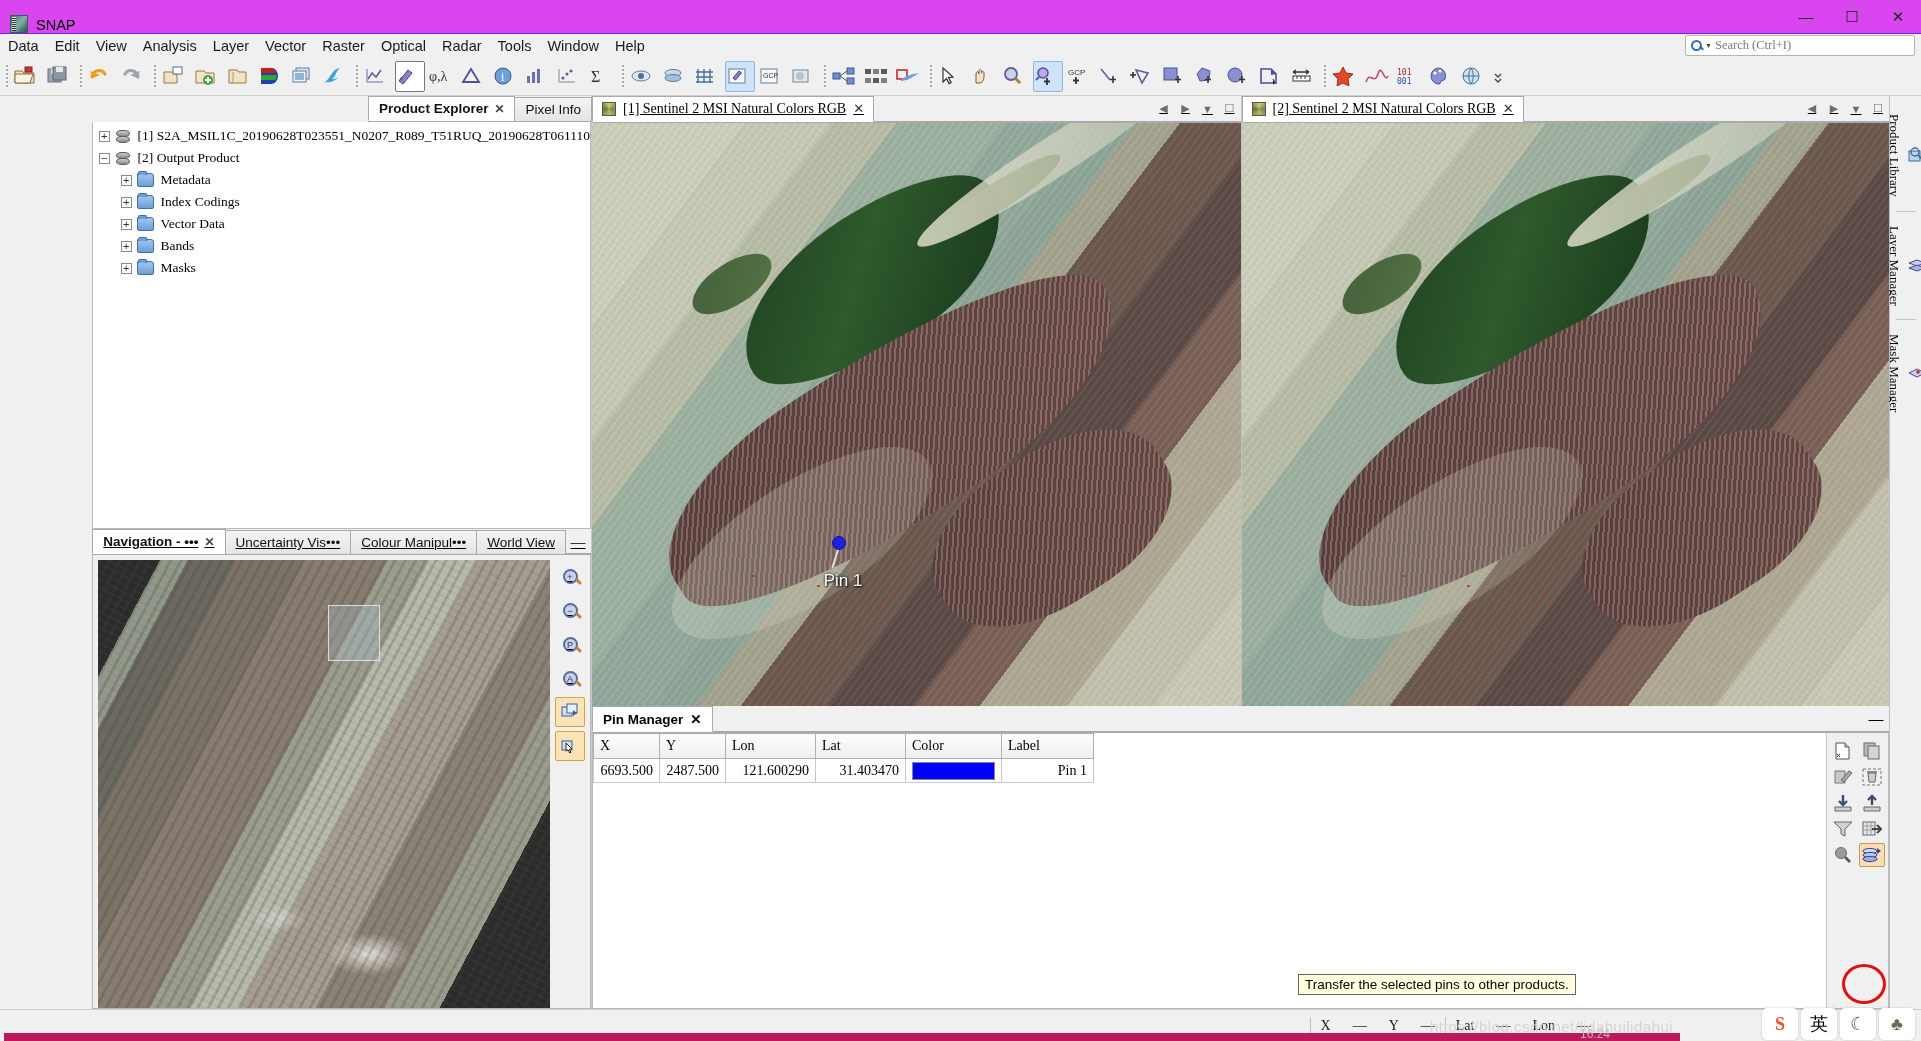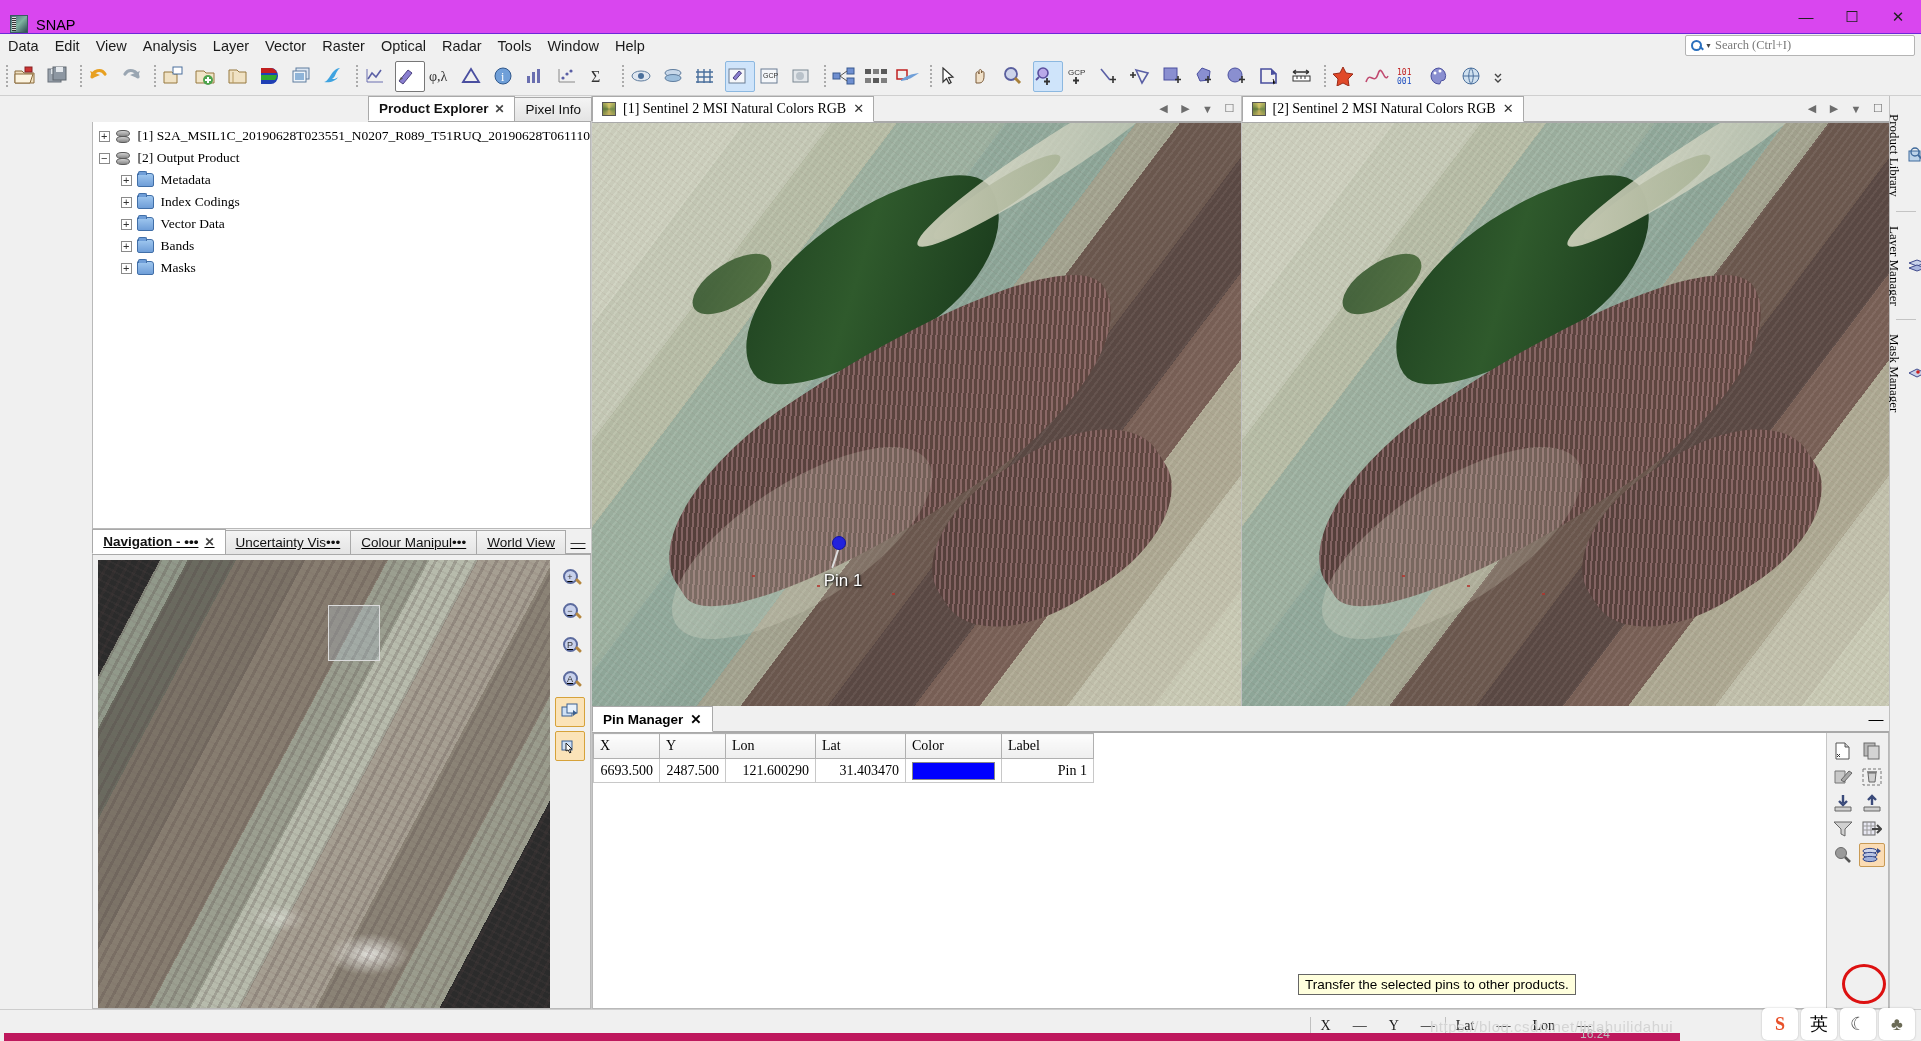--- a/index.html
+++ b/index.html
@@ -235,21 +235,21 @@
   .helpbtn {
     width: 24px; height: 24px; border-radius: 50%;
     background: radial-gradient(circle at 35% 30%, #7fc0f0, #1c64aa);
     color: #fff; font-weight: bold; font-size: 15px;
     display:flex; align-items:center; justify-content:center;
     font-family:"Liberation Serif",serif;
   }
 
   
   .rightcol { flex: 1 1 auto; display: flex; flex-direction: column; min-height:0; min-width:0; }
-  .views-row { flex: 0 0 610px; display: flex; min-width:0; }
+  .views-row { flex: 0 0 610px; display: flex; min-width:0;text-decoration:underline; }
   .view-panel { flex: 1 1 50%; display: flex; flex-direction: column; min-width: 0; }
   .view-panel + .view-panel { border-left: 1px solid #c0c0c0; }
 
   .viewtabs {
     height: 27px; flex:0 0 27px; display:flex; align-items:flex-end;
     background:#f0f0f0; border-bottom:1px solid #a9a9a9;
   }
   .vtab {
     height: 26px; display:flex; align-items:center; gap:7px; padding: 0 9px;
     background:#fff; border:1px solid #a9a9a9; border-bottom:1px solid #fff;

